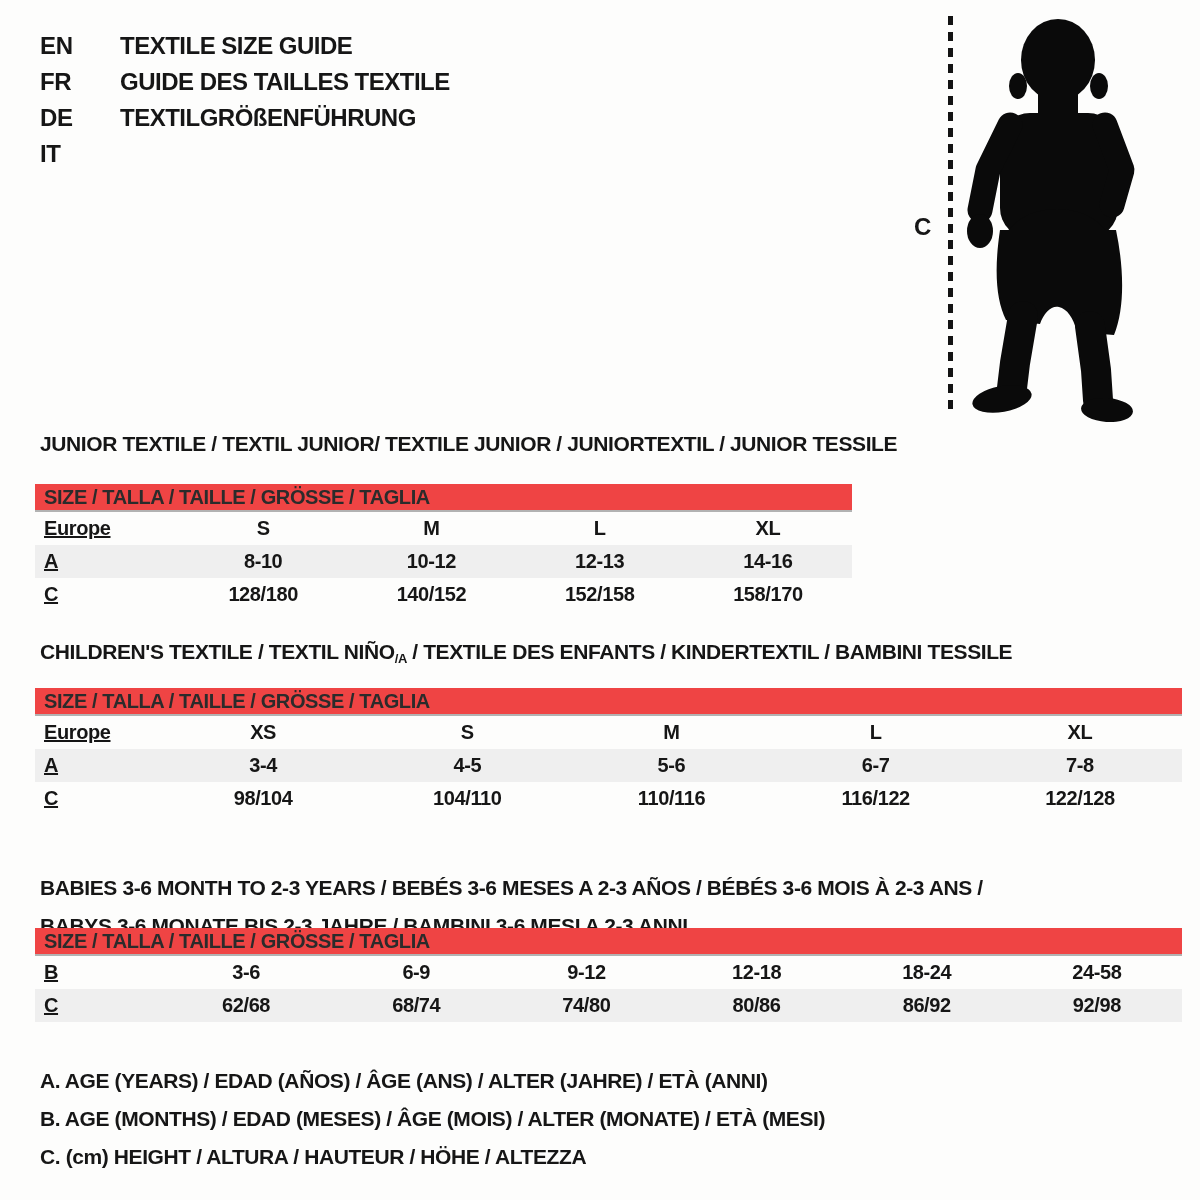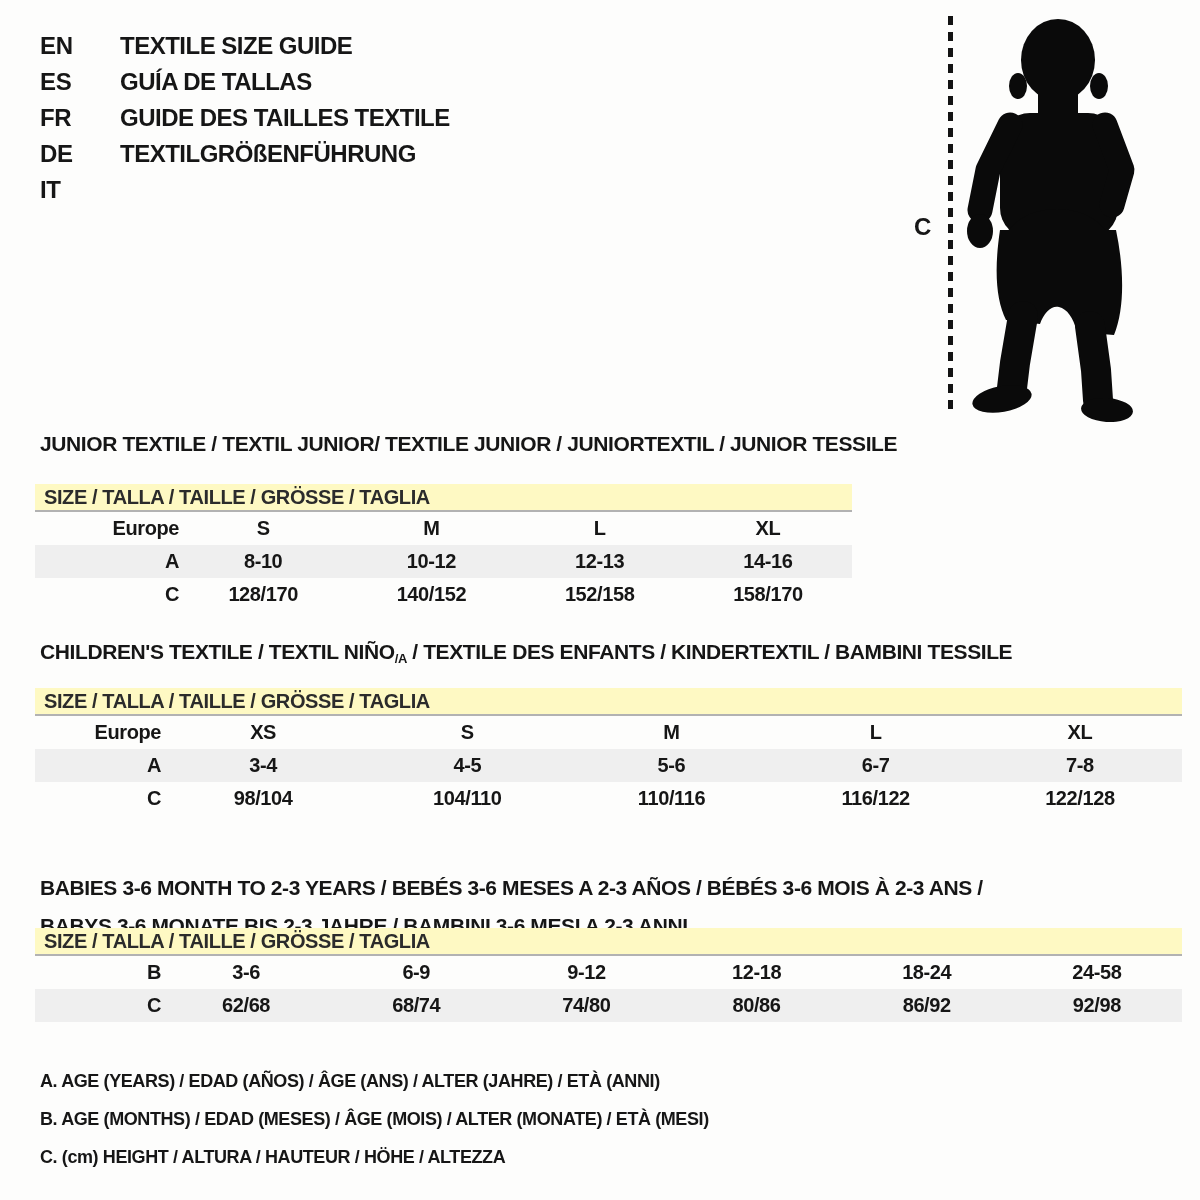--- a/index.html
+++ b/index.html
@@ -35,49 +35,45 @@
   .title-junior{top:432px;}
   .title-children{top:640px;}
   .title-babies{top:846px;line-height:38px;margin-top:23px;}
 
   
   .table-wrap{position:absolute;left:35px;}
   .wrap-junior{top:484px;width:817px;}
   .wrap-children{top:688px;width:1147px;}
   .wrap-babies{top:928px;width:1147px;}
   .size-bar{
-    background:#fef9c3;border-bottom:2px solid #b2b2b2;
+    background:#ef4444;border-bottom:2px solid #b2b2b2;
     height:26px;line-height:26px;padding-left:9px;
     font-weight:700;font-size:20px;letter-spacing:-0.4px;color:#2b2b2b;
   }
   table{border-collapse:collapse;table-layout:fixed;width:100%;}
   td{
     height:33px;text-align:center;vertical-align:middle;
     font-weight:700;font-size:20px;letter-spacing:-0.4px;padding:0;
   }
-  td.row-label{text-align:right;padding-left:9px;}
+  td.row-label{text-align:left;padding-left:9px;text-decoration:underline;}
   tbody tr:nth-child(2){background:#efefef;}
   .tbl-junior td:first-child{width:135px;}
   .tbl-wide td:first-child{width:117px;}
 
   
   .legend{position:absolute;left:40px;top:1062px;line-height:38px;}
-  .legend-line{font-weight:700;font-size:18px;letter-spacing:-0.4px;white-space:nowrap;}
+  .legend-line{font-weight:700;font-size:21px;letter-spacing:-0.4px;white-space:nowrap;}
 </style>
 </head>
 <body>
 
 <div class="lang-block">
   <div class="lang-row">
     <span class="lang-code">EN</span>
     <span class="lang-title">TEXTILE SIZE GUIDE</span>
-  </div>
-  <div class="lang-row">
-    <span class="lang-code">ES</span>
-    <span class="lang-title">GUÍA DE TALLAS</span>
   </div>
   <div class="lang-row">
     <span class="lang-code">FR</span>
     <span class="lang-title">GUIDE DES TAILLES TEXTILE</span>
   </div>
   <div class="lang-row">
     <span class="lang-code">DE</span>
     <span class="lang-title">TEXTILGRÖßENFÜHRUNG</span>
   </div>
   <div class="lang-row">
@@ -126,21 +122,21 @@
         </tr>
         <tr>
           <td class="row-label">A</td>
           <td>8-10</td>
           <td>10-12</td>
           <td>12-13</td>
           <td>14-16</td>
         </tr>
         <tr>
           <td class="row-label">C</td>
-          <td>128/170</td>
+          <td>128/180</td>
           <td>140/152</td>
           <td>152/158</td>
           <td>158/170</td>
         </tr>
       </tbody>
     </table>
 </div>
 
 <div class="sec-title title-children"><span>CHILDREN'S TEXTILE / TEXTIL NIÑO</span><span class="subscript">/A</span><span> / TEXTILE DES ENFANTS / KINDERTEXTIL / BAMBINI TESSILE</span></div>
 <div class="table-wrap wrap-children">

